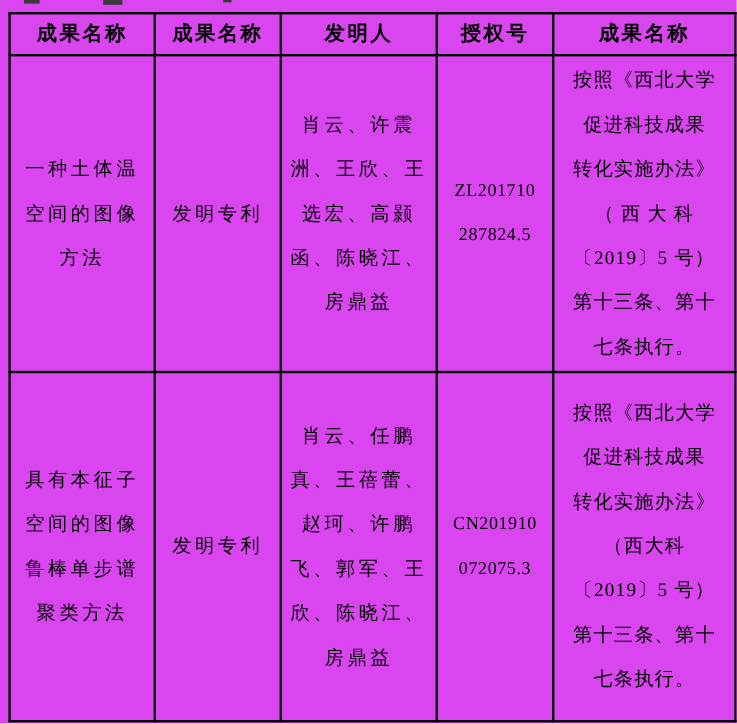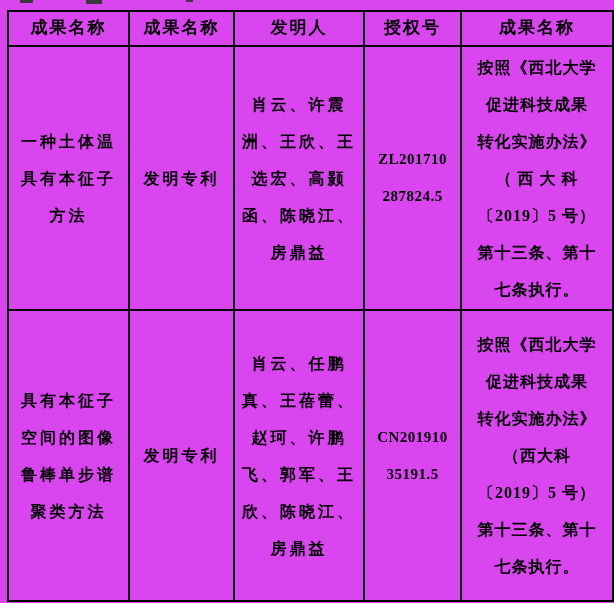--- a/index.html
+++ b/index.html
@@ -31,21 +31,20 @@
     width: 605px;
     border-collapse: collapse;
     table-layout: fixed;
   }
   .grant-table th,
   .grant-table td {
     border: 2px solid #000000;
     text-align: center;
     vertical-align: middle;
     overflow: hidden;
-    font-weight: bold;
   }
   .grant-table th {
     height: 35px;
     font-size: 17px;
     font-weight: bold;
     letter-spacing: 2px;
     line-height: 1.1;
   }
   .grant-table td {
     font-size: 16px;
@@ -87,21 +86,21 @@
         <th>成果名称</th>
         <th>成果名称</th>
         <th>发明人</th>
         <th>授权号</th>
         <th>成果名称</th>
       </tr>
     </thead>
     <tbody>
       <tr class="data-row-1">
         <td class="cell-achievement-name">一种土体温
-具有本征子
+空间的图像
 方法</td>
         <td class="cell-achievement-type">发明专利</td>
         <td class="cell-inventors">肖云、许震
 洲、王欣、王
 选宏、高颢
 函、陈晓江、
 房鼎益</td>
         <td class="cell-grant-number">ZL201710
 287824.5</td>
         <td class="cell-reward-plan">按照《西北大学
@@ -118,21 +117,21 @@
 鲁棒单步谱
 聚类方法</td>
         <td class="cell-achievement-type">发明专利</td>
         <td class="cell-inventors">肖云、任鹏
 真、王蓓蕾、
 赵珂、许鹏
 飞、郭军、王
 欣、陈晓江、
 房鼎益</td>
         <td class="cell-grant-number">CN201910
-35191.5</td>
+072075.3</td>
         <td class="cell-reward-plan">按照《西北大学
 促进科技成果
 转化实施办法》
 （西大科
 〔2019〕5 号）
 第十三条、第十
 七条执行。</td>
       </tr>
     </tbody>
   </table>

